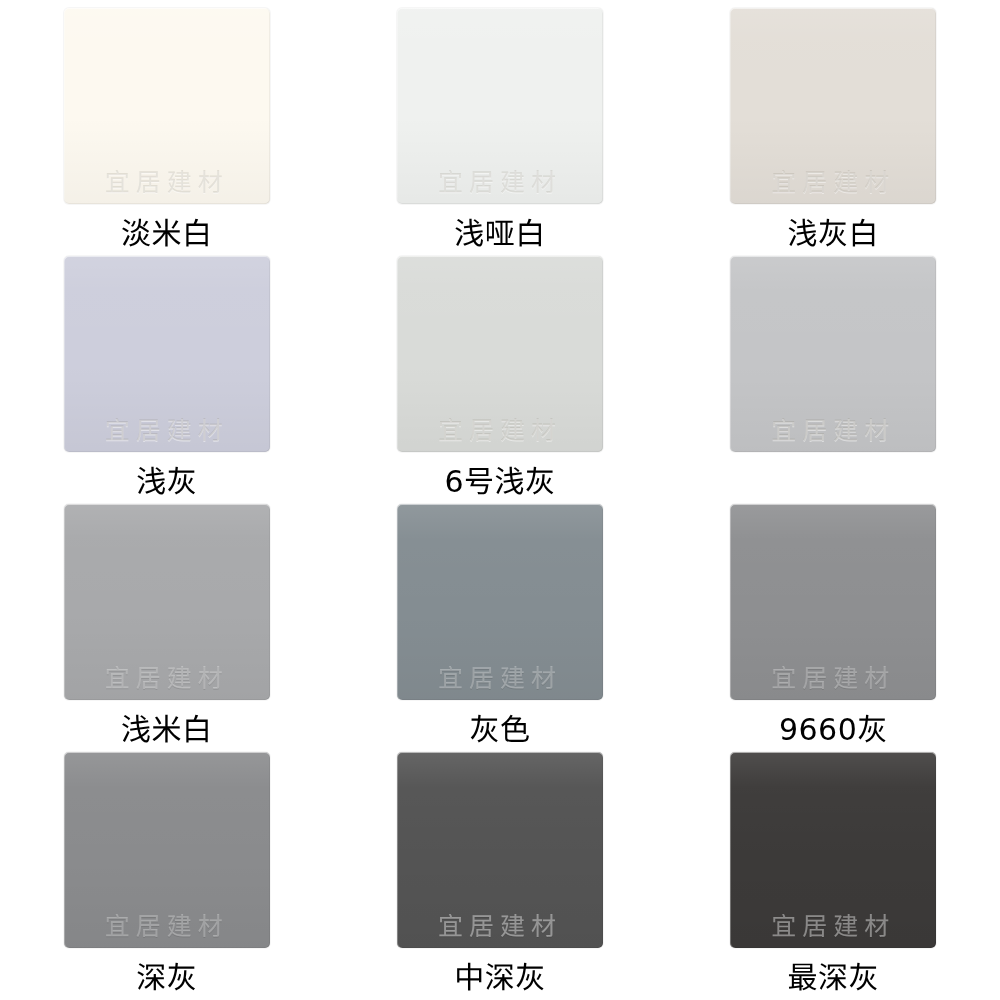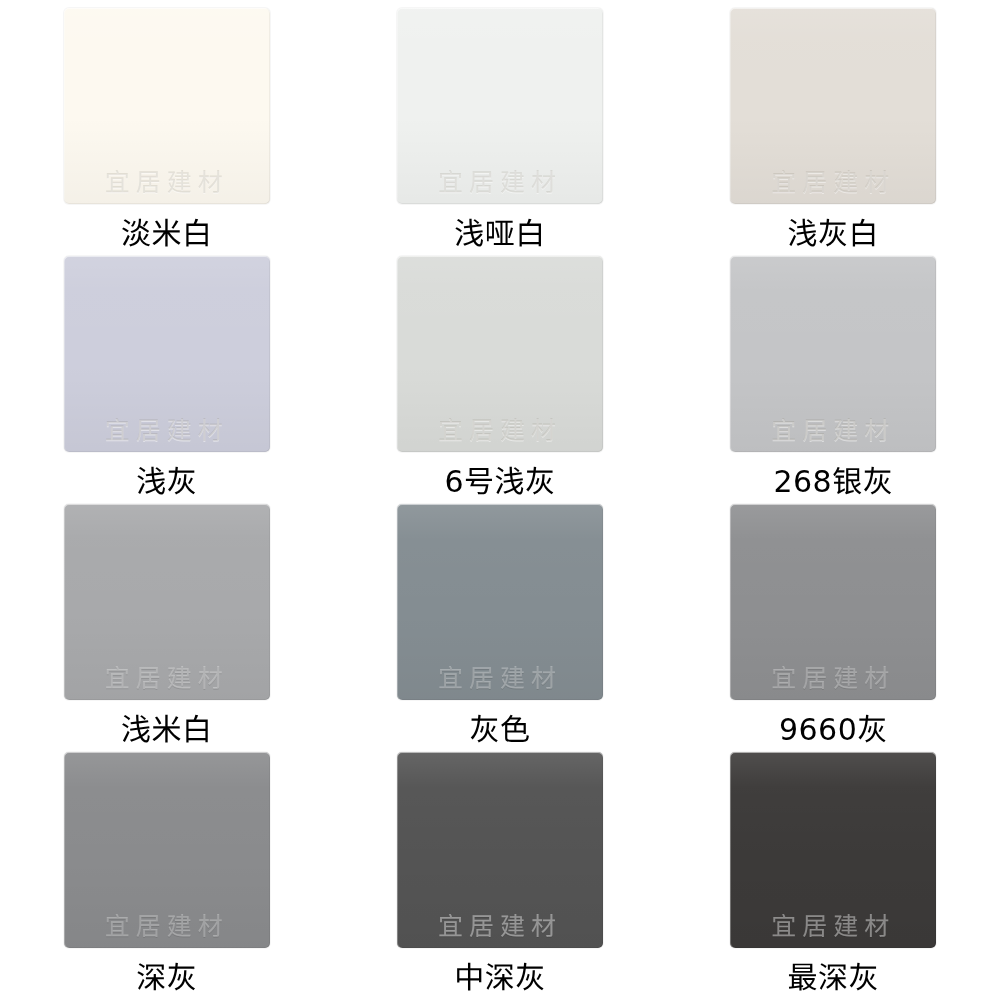--- a/index.html
+++ b/index.html
@@ -150,21 +150,20 @@
         </div>
       </div>
       <div class="swatch-label">6号浅灰</div>
     </div>
     <div class="swatch-cell">
       <div class="chip-wrap">
         <div class="color-chip" style="background: rgb(196, 197, 199);">
           <div class="chip-watermark on-light">宜居建材</div>
         </div>
       </div>
-      <div class="swatch-label">268银灰</div>
     </div>
     <div class="swatch-cell">
       <div class="chip-wrap">
         <div class="color-chip" style="background: rgb(168, 169, 171);">
           <div class="chip-watermark on-mid">宜居建材</div>
         </div>
       </div>
       <div class="swatch-label">浅米白</div>
     </div>
     <div class="swatch-cell">

